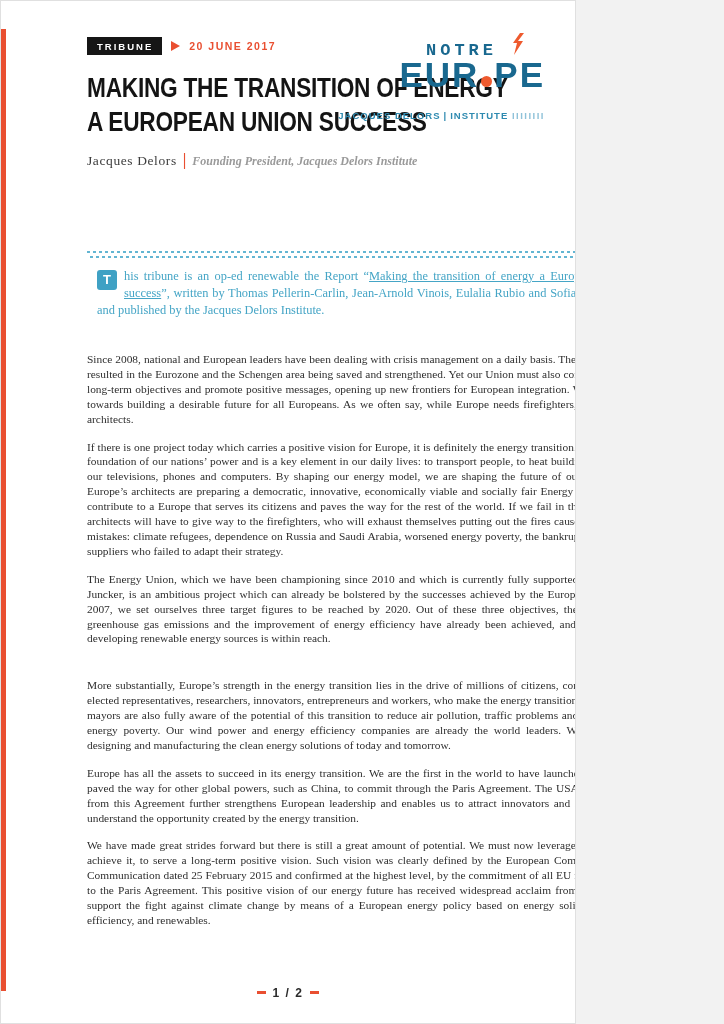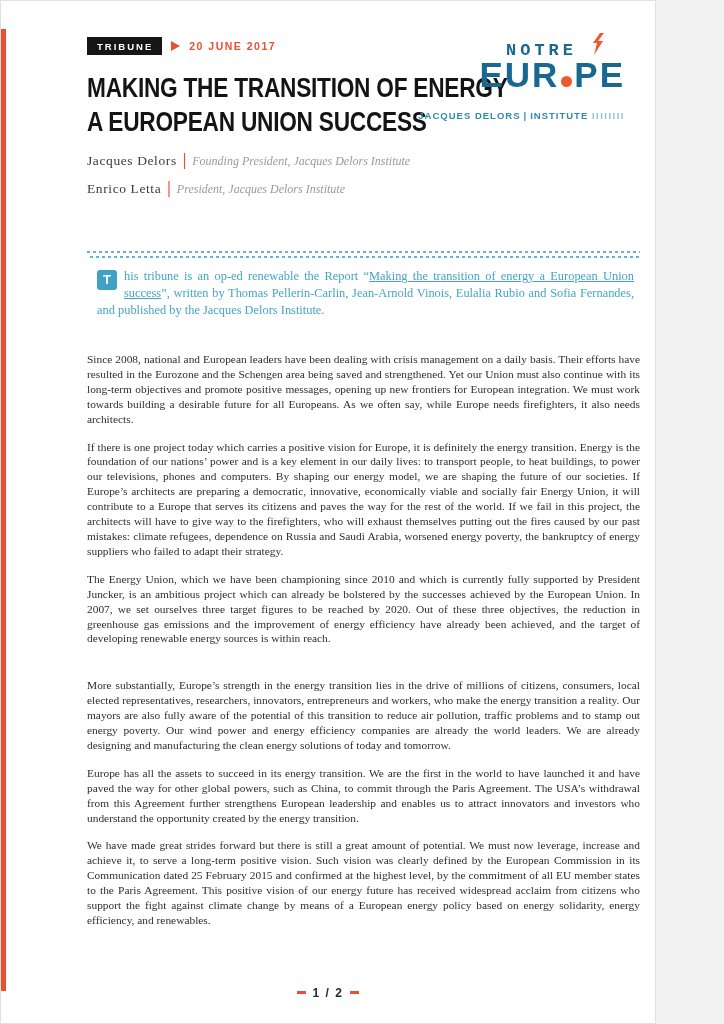--- a/index.html
+++ b/index.html
@@ -1,17 +1,17 @@
 <!DOCTYPE html>
 <html><head>
 <meta charset="utf-8">
 <style>
   html, body { margin: 0; padding: 0; background: #f2f2f2; }
   .page {
-    position: relative; width: 656px; height: 1024px;
+    position: relative; width: 576px; height: 1024px;
     background: #ffffff; overflow: hidden;
     font-family: "Liberation Serif", "DejaVu Serif", serif;
     border: 1px solid #e0e0e0; box-sizing: border-box;
   }
   .left-bar { position: absolute; left: 0; top: 28px; width: 5px; height: 962px; background: #e94f31; }
 
   
   .header-row { position: absolute; left: 86px; top: 36px; display: flex; align-items: center; gap: 9px; }
   .tribune-badge {
     background: #161616; color: #ffffff;
@@ -49,21 +49,21 @@
               background: #ee5a2e; margin: 0 2px; }
   .logo-institute { margin-top: 20px; font-size: 9.5px; font-weight: bold; letter-spacing: 1px; color: #2e8ab0; }
   .logo-sep { color: #2e8ab0; margin: 0 3px; }
   .logo-ticks { color: #8fc2d9; letter-spacing: 1.5px; }
 
   
   .authors { position: absolute; left: 86px; top: 150px; }
   .author-row { margin-bottom: 10px; }
   .author-name { color: #3c3c3c; font-size: 13.5px; letter-spacing: 0.6px; }
   .author-sep { color: #e94f31; font-weight: bold; margin: 0 6px; }
-  .author-role { color: #9a9a9a; font-style: italic; font-size: 12px; }
+  .author-role { color: #9a9a9a; font-style: italic; font-size: 12px; font-weight: bold; }
 
   
   .band {
     position: absolute; left: 86px; top: 250px; width: 553px; height: 7px;
     background-image:
       repeating-linear-gradient(90deg, #63b5d2 0 3px, transparent 3px 6px),
       repeating-linear-gradient(90deg, #63b5d2 0 3px, transparent 3px 6px);
     background-size: 100% 2px, 100% 2px;
     background-position: 0 0, 3px 5px;
     background-repeat: no-repeat;
@@ -126,23 +126,20 @@
     <div class="logo-institute">
       <span>JACQUES DELORS</span><span class="logo-sep">|</span><span>INSTITUTE</span>
       <span class="logo-ticks">IIIIIIII</span>
     </div>
   </div>
 
   <div class="authors">
     <div class="author-row">
       <span class="author-name">Jacques Delors</span><span class="author-sep">|</span><span class="author-role">Founding President, Jacques Delors Institute</span>
     </div>
-    <div class="author-row">
-      <span class="author-name">Enrico Letta</span><span class="author-sep">|</span><span class="author-role">President, Jacques Delors Institute</span>
-    </div>
   </div>
 
   <div class="band"></div>
 
   <div class="note">
     <span class="dropcap">T</span><span>his tribune is an op-ed renewable the Report “</span><span class="note-link">Making the transition of energy a European Union success</span><span>”, written by Thomas Pellerin-Carlin, Jean-Arnold Vinois, Eulalia Rubio and Sofia Fernandes, and published by the Jacques Delors Institute.</span>
   </div>
 
   <div class="columns">
     <div class="col">

